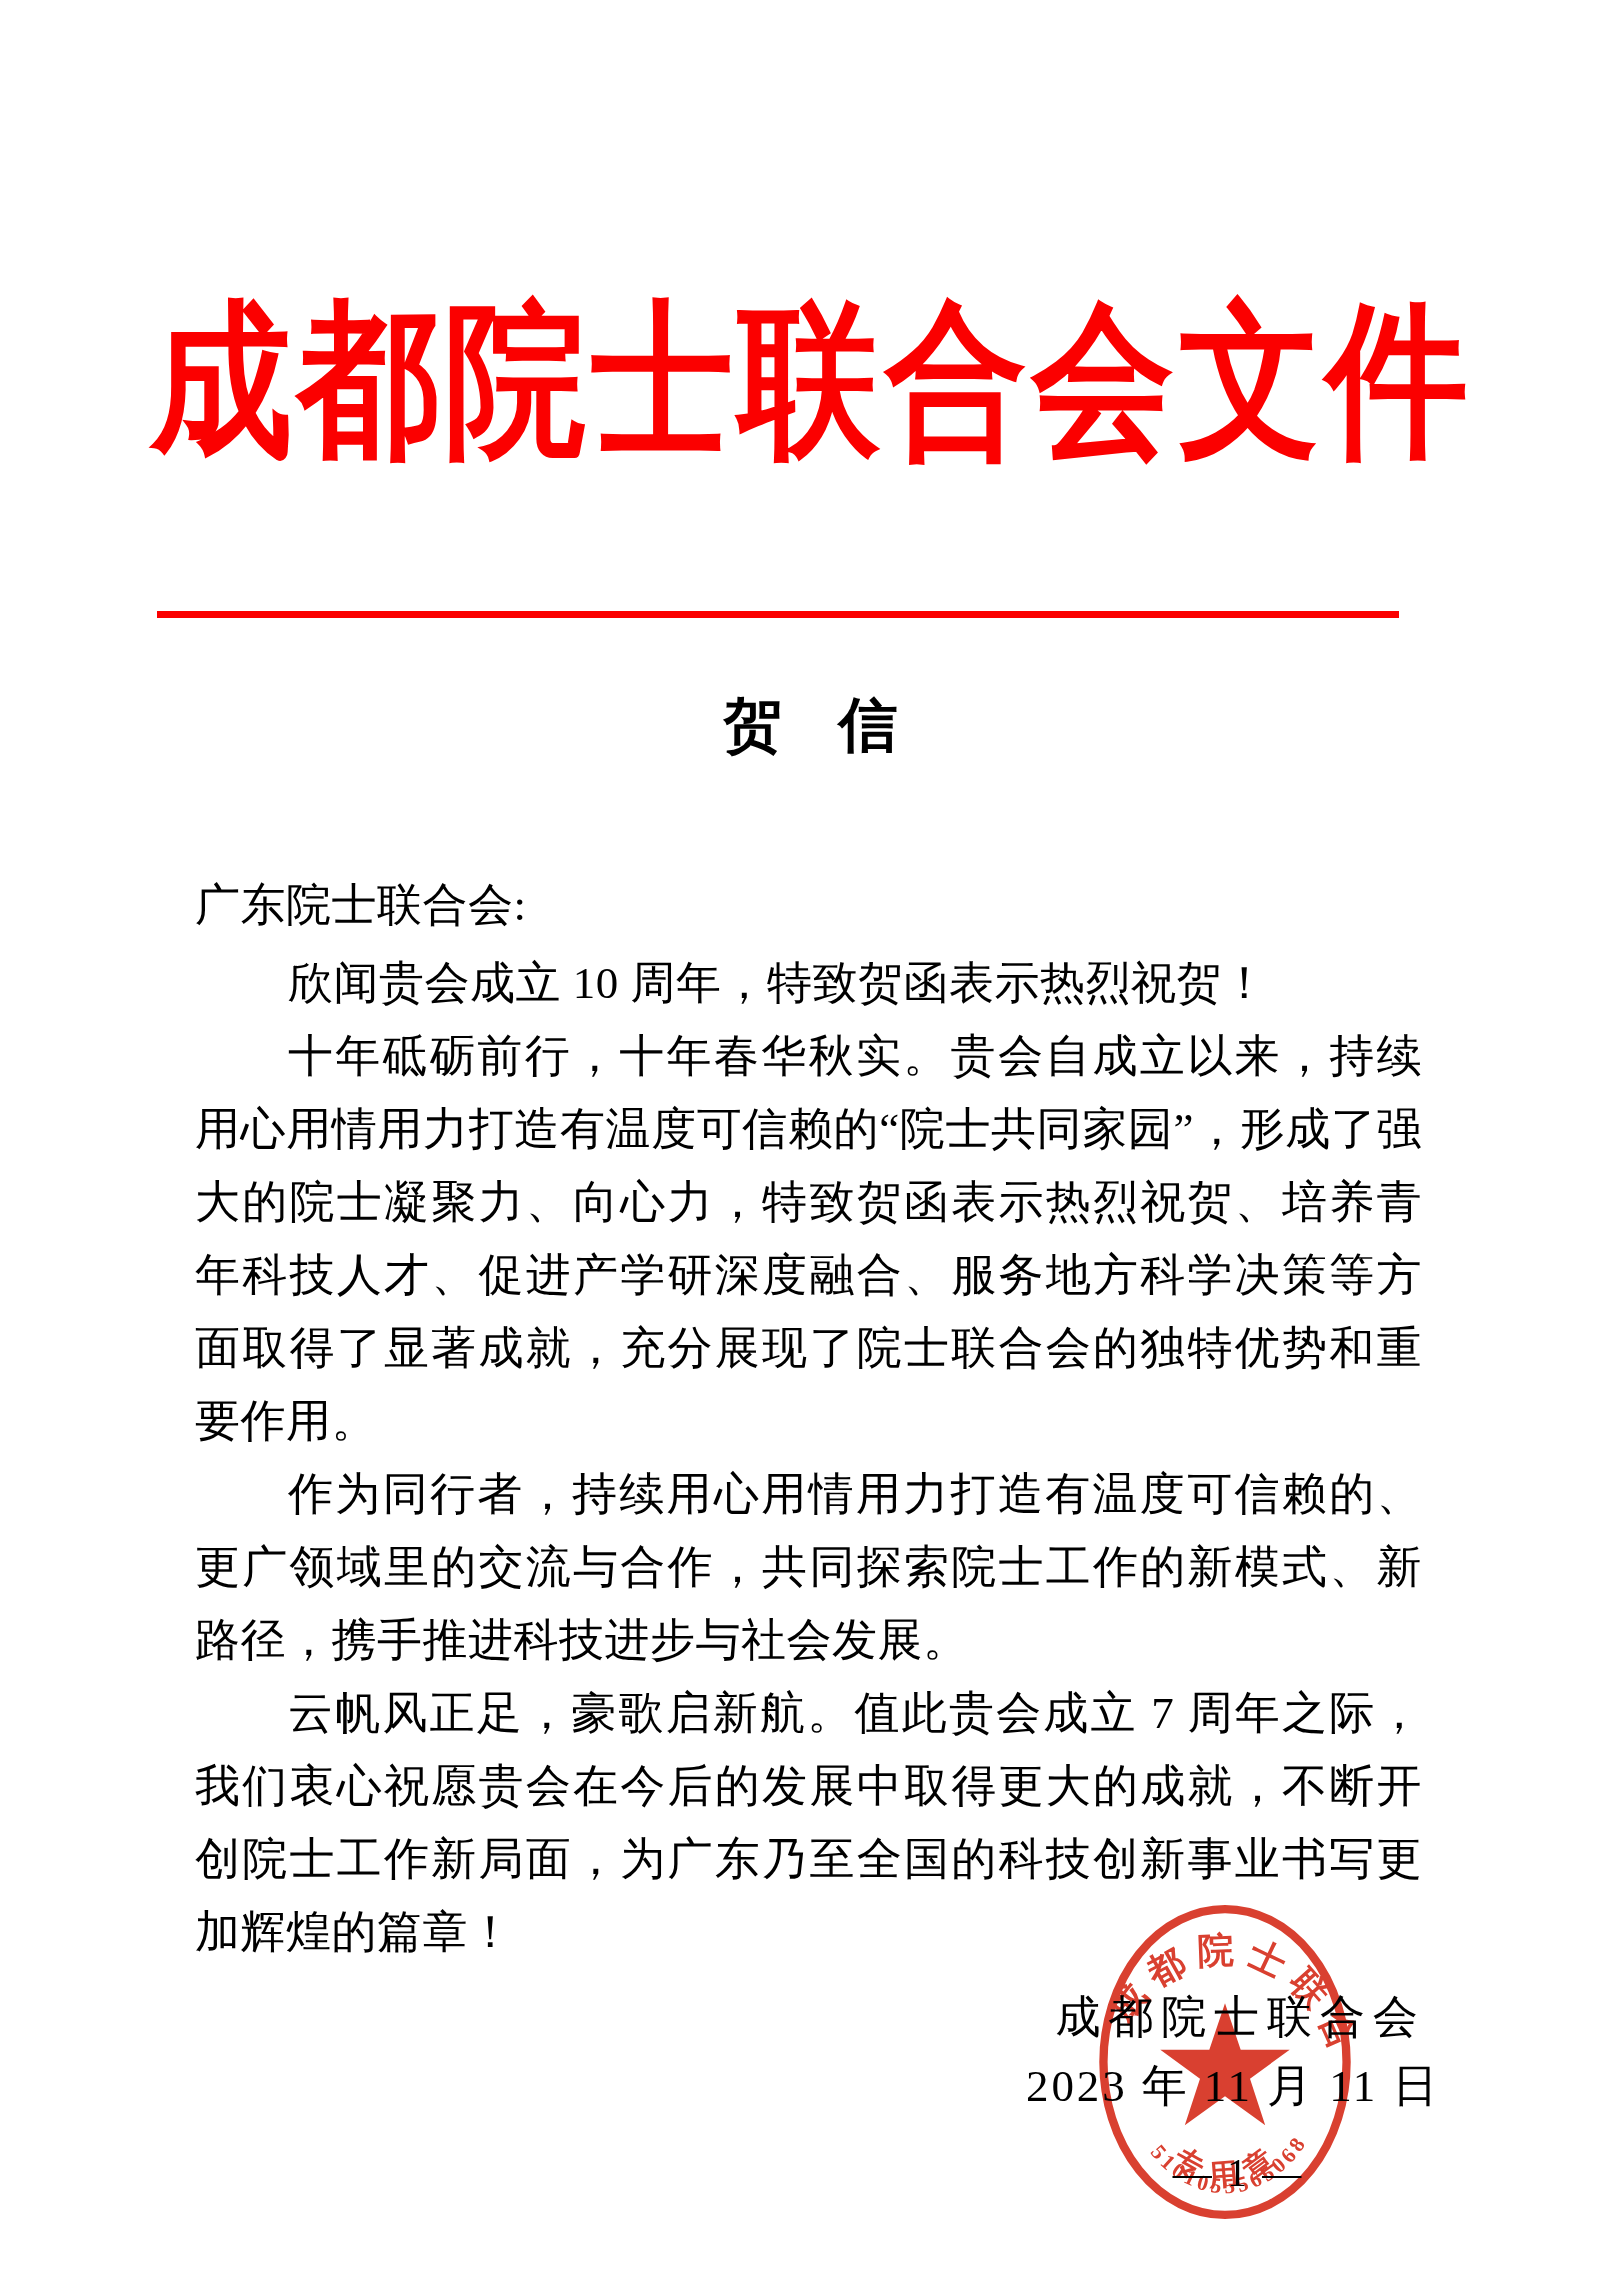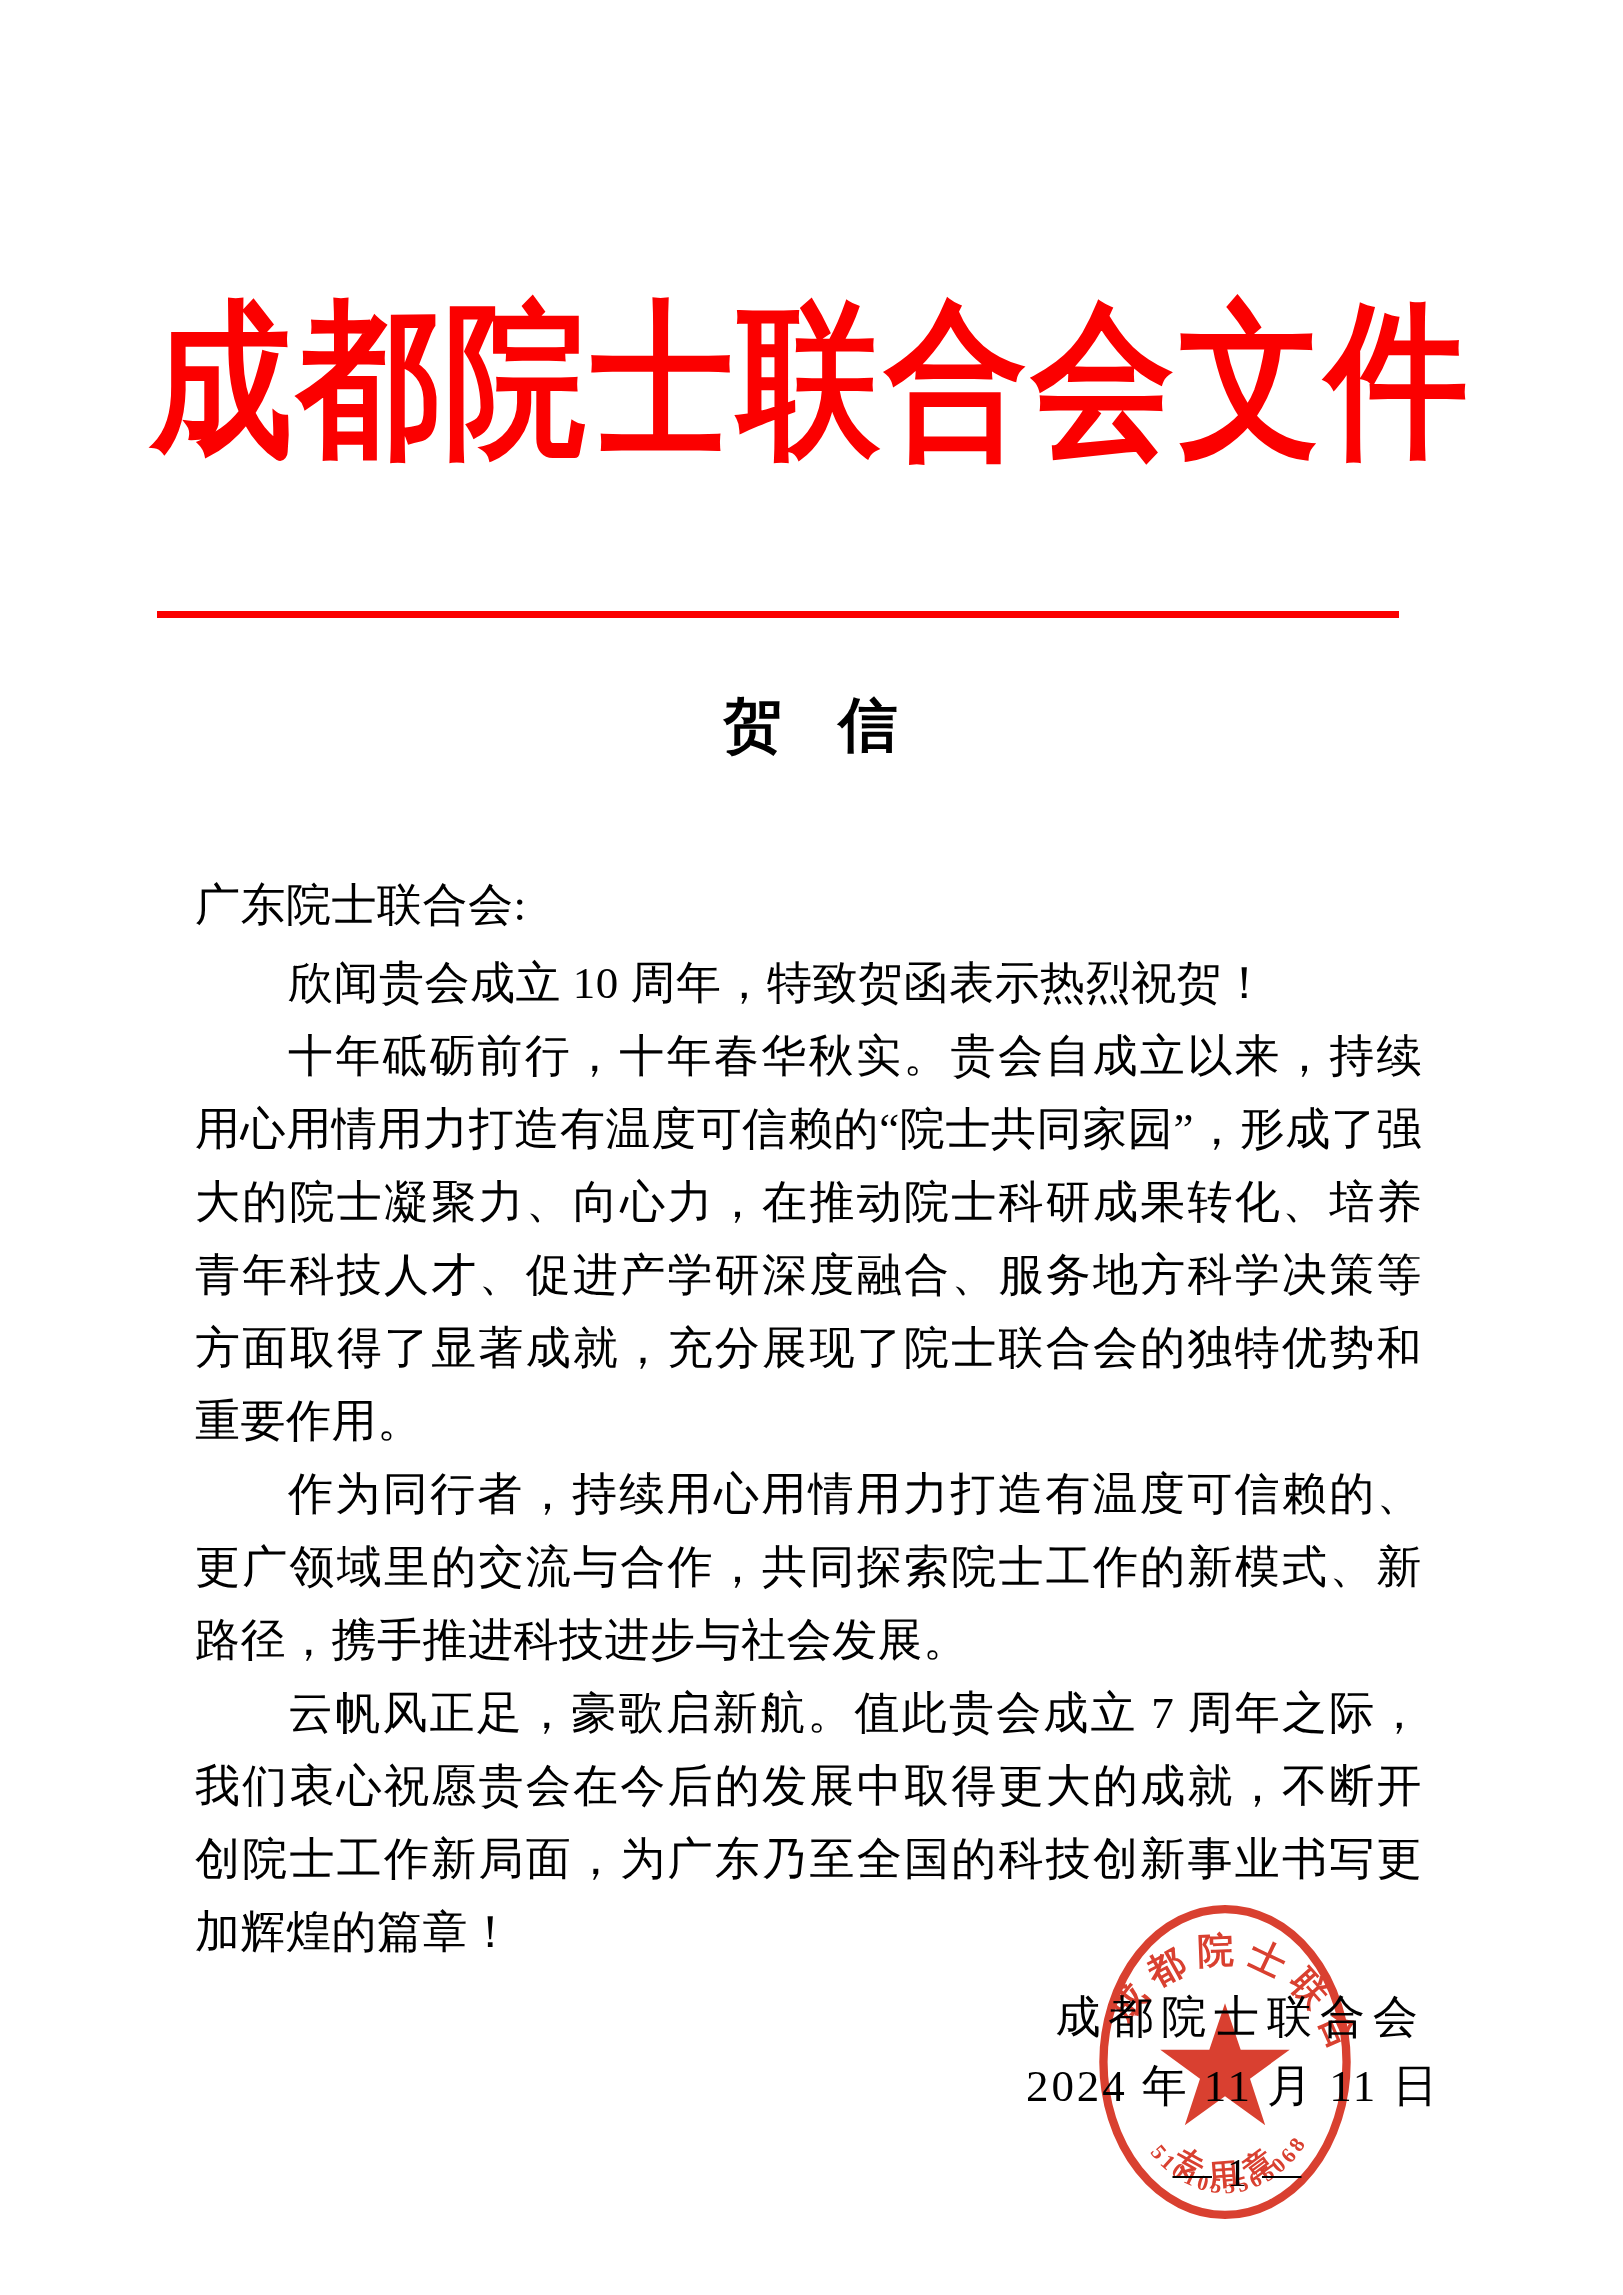--- a/index.html
+++ b/index.html
@@ -153,21 +153,21 @@
   <div class="masthead-rule"></div>
 
   <div class="doc-title">
     <span>贺</span><span class="gap"></span><span>信</span>
   </div>
 
   <div class="body-block">
     <p class="salutation">广东院士联合会:</p>
 
     <p class="para">欣闻贵会成立 10 周年，特致贺函表示热烈祝贺！</p>
-    <p class="para">十年砥砺前行，十年春华秋实。贵会自成立以来，持续用心用情用力打造有温度可信赖的“院士共同家园”，形成了强大的院士凝聚力、向心力，在推动院士科研成果转化、培养青年科技人才、促进产学研深度融合、服务地方科学决策等方面取得了显著成就，充分展现了院士联合会的独特优势和重要作用。</p>
+    <p class="para">十年砥砺前行，十年春华秋实。贵会自成立以来，持续用心用情用力打造有温度可信赖的“院士共同家园”，形成了强大的院士凝聚力、向心力，特致贺函表示热烈祝贺、培养青年科技人才、促进产学研深度融合、服务地方科学决策等方面取得了显著成就，充分展现了院士联合会的独特优势和重要作用。</p>
     <p class="para">作为同行者，持续用心用情用力打造有温度可信赖的、更广领域里的交流与合作，共同探索院士工作的新模式、新路径，携手推进科技进步与社会发展。</p>
     <p class="para">云帆风正足，豪歌启新航。值此贵会成立 7 周年之际，我们衷心祝愿贵会在今后的发展中取得更大的成就，不断开创院士工作新局面，为广东乃至全国的科技创新事业书写更加辉煌的篇章！</p>
   </div>
 
   <div class="seal">
     <svg viewBox="0 0 620 710" xmlns="http://www.w3.org/2000/svg" aria-hidden="true">
       <defs>
         <path id="arcTop" d="M 70 400 A 245 310 0 0 1 550 400" fill="none"></path>
         <path id="arcBottom" d="M 108 430 A 210 265 0 0 0 512 430" fill="none"></path>
         <path id="arcMid" d="M 140 440 A 175 215 0 0 0 480 440" fill="none"></path>
@@ -186,21 +186,21 @@
       </text>
 
       <text font-family="'Liberation Serif','DejaVu Serif',serif" font-size="44" font-weight="bold" fill="#d94030" letter-spacing="8">
         <textPath href="#arcBottom" startOffset="20%" id="sealRegNum">5101055565068</textPath>
       </text>
     </svg>
   </div>
 
   <div class="sign-block">
     <div class="sign-org">成都院士联合会</div>
-    <div class="sign-date">2024 年 11 月 11 日</div>
+    <div class="sign-date">2023 年 11 月 11 日</div>
   </div>
 
   <div class="page-number">
     <span class="pn-inner">— 1 —</span>
   </div>
 
 </div>
 
 
 </body></html>

